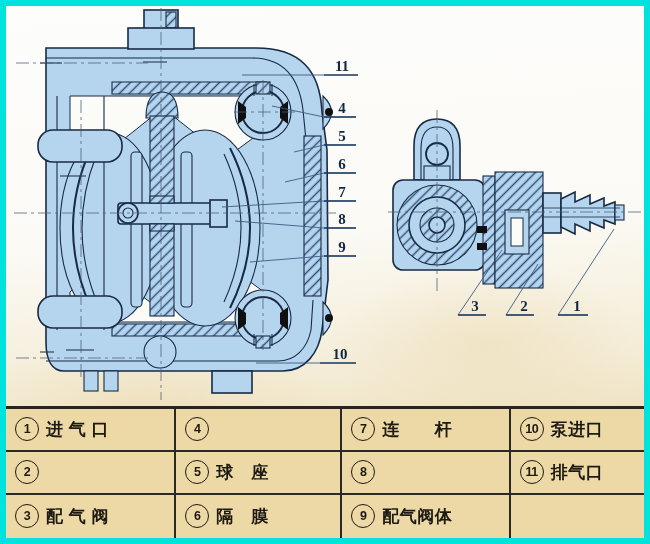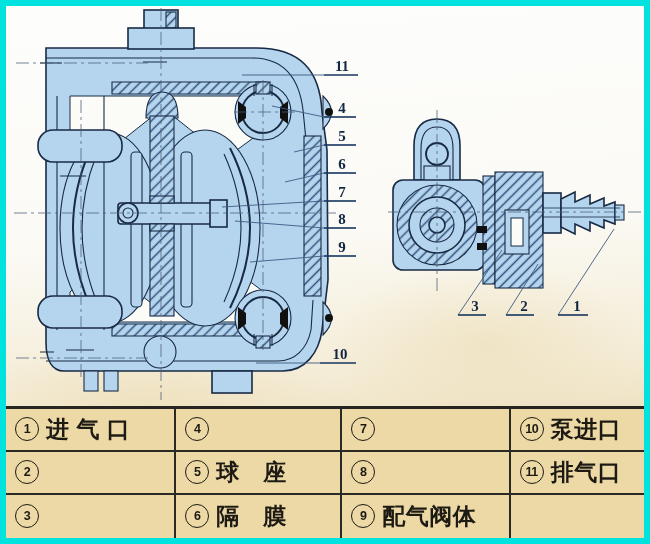--- a/index.html
+++ b/index.html
@@ -42,21 +42,21 @@
     display:flex;align-items:center;gap:7px;padding-left:9px;
     color:#1d1a13;
   }
   .lcell:nth-child(4n){border-right:none;}
   .lcell:nth-child(n+9){border-bottom:none;}
   .lnum{
     flex:none;width:22px;height:22px;border:1.6px solid #1d1a13;border-radius:50%;
     display:flex;align-items:center;justify-content:center;
     font-size:12.5px;font-weight:bold;letter-spacing:-.5px;line-height:1;
   }
-  .llabel{font-size:23px;font-weight:600;white-space:pre;letter-spacing:.5px;}
+  .llabel{font-size:17px;font-weight:600;white-space:pre;letter-spacing:.5px;}
 </style>
 </head>
 <body>
 
 <div class="page">
 
   <div class="drawing">
     <svg width="638" height="402" viewBox="6 6 638 402">
       <defs>
         <pattern id="h1" width="7" height="7" patternUnits="userSpaceOnUse" patternTransform="rotate(45)">
@@ -241,20 +241,21 @@
   <div class="legend">
     <div class="lcell">
       <span class="lnum">1</span>
       <span class="llabel">进 气 口</span>
     </div>
     <div class="lcell">
       <span class="lnum">4</span>
     </div>
     <div class="lcell">
       <span class="lnum">7</span>
+      <span class="llabel">连　　杆</span>
     </div>
     <div class="lcell">
       <span class="lnum">10</span>
       <span class="llabel">泵进口</span>
     </div>
     <div class="lcell">
       <span class="lnum">2</span>
     </div>
     <div class="lcell">
       <span class="lnum">5</span>
@@ -262,20 +263,21 @@
     </div>
     <div class="lcell">
       <span class="lnum">8</span>
     </div>
     <div class="lcell">
       <span class="lnum">11</span>
       <span class="llabel">排气口</span>
     </div>
     <div class="lcell">
       <span class="lnum">3</span>
+      <span class="llabel">配 气 阀</span>
     </div>
     <div class="lcell">
       <span class="lnum">6</span>
       <span class="llabel">隔　膜</span>
     </div>
     <div class="lcell">
       <span class="lnum">9</span>
       <span class="llabel">配气阀体</span>
     </div>
     <div class="lcell"></div>

